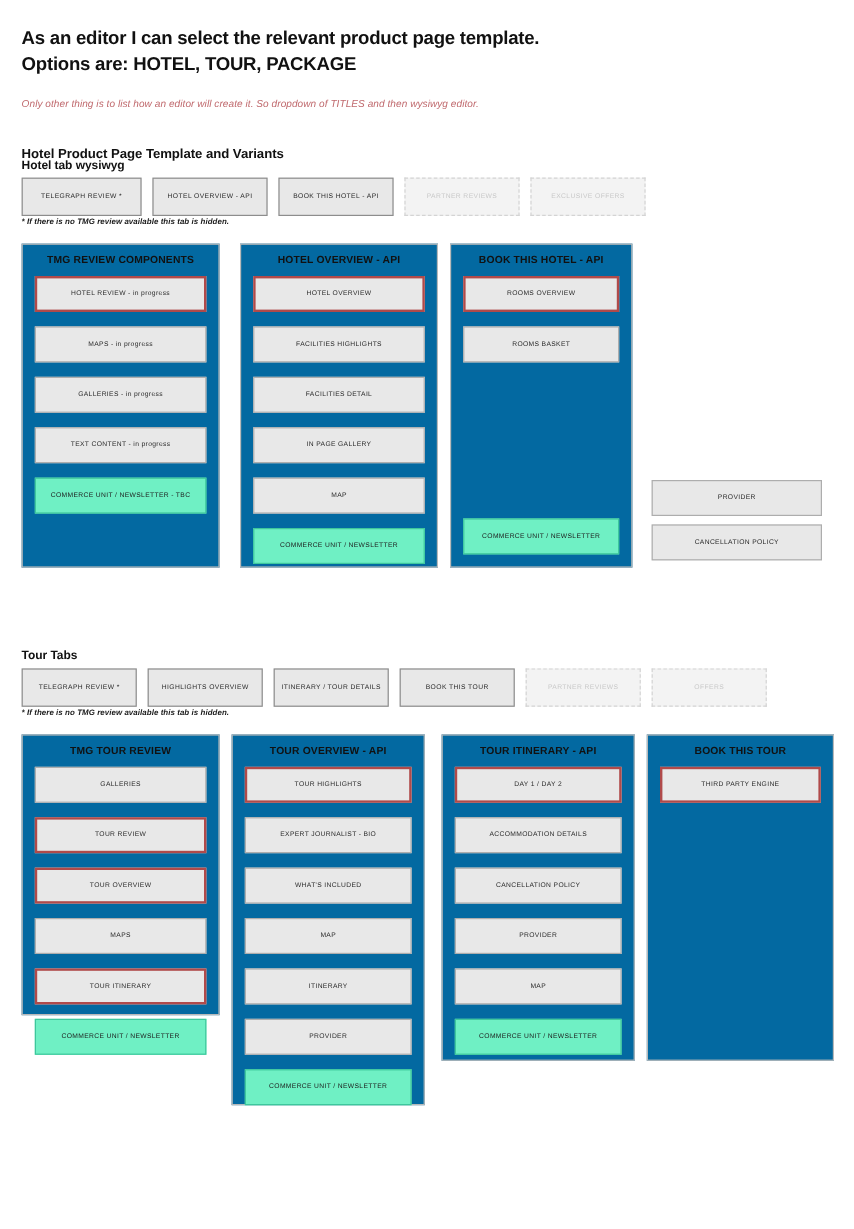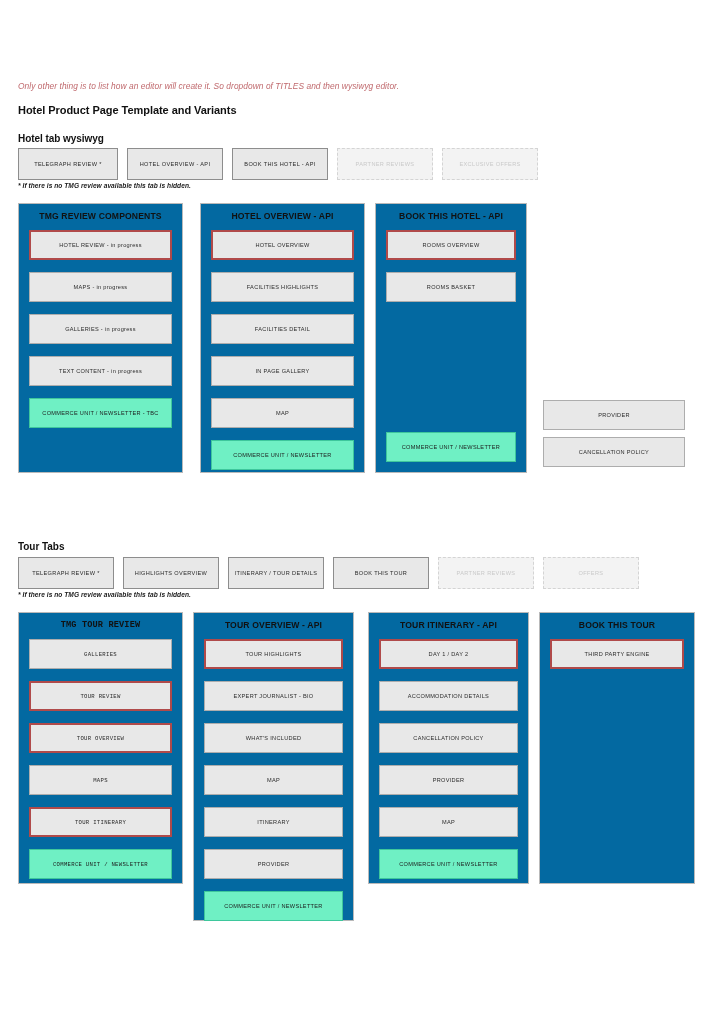--- a/index.html
+++ b/index.html
@@ -19,21 +19,21 @@
     position:absolute;left:18px;top:22px;width:620px;
     font-size:15.5px;font-weight:bold;line-height:21px;
     letter-spacing:-0.2px;color:#111;
   }
   .subnote{
     position:absolute;left:18px;top:81px;
     font-size:8.4px;font-style:italic;color:#c06a6e;
     letter-spacing:0.05px;
   }
   .h2{
-    position:absolute;font-size:11px;font-weight:bold;color:#111;letter-spacing:-0.05px;
+    position:absolute;font-size:11px;font-weight:bold;color:#111;letter-spacing:-0.05px;margin-top:19px;
   }
   .h3{
     position:absolute;font-size:10px;font-weight:bold;color:#111;letter-spacing:-0.05px;
   }
   .footnote{
     position:absolute;font-size:6.6px;font-style:italic;font-weight:bold;color:#1a1a1a;
     letter-spacing:0.05px;
   }
 
   
@@ -96,21 +96,22 @@
     font-size:5.6px;letter-spacing:0.3px;color:#2b2b2b;
     text-align:center;
   }
 </style>
 </head>
 <body>
 
 <div class="page">
 
   <div class="h1">
-    <br>
+    <span>As an editor I can select the relevant product page template.</span><br>
+    <span>Options are: HOTEL, TOUR, PACKAGE</span>
   </div>
   <div class="subnote">Only other thing is to list how an editor will create it. So dropdown of TITLES and then wysiwyg editor.</div>
 
   <div class="h2" style="left:18px;top:104px;">Hotel Product Page Template and Variants</div>
   <div class="h3" style="left:18px;top:133px;">Hotel tab wysiwyg</div>
 
   <div class="tabrow" id="hotel-tabs" style="left:18px;top:148px;">
       <div class="tab" style="width: 100px;">TELEGRAPH REVIEW *</div>
       <div class="tab" style="width: 96px;">HOTEL OVERVIEW - API</div>
       <div class="tab" style="width: 96px;">BOOK THIS HOTEL - API</div>
@@ -163,21 +164,21 @@
       <div class="tab" style="width: 96px;">TELEGRAPH REVIEW *</div>
       <div class="tab" style="width: 96px;">HIGHLIGHTS OVERVIEW</div>
       <div class="tab" style="width: 96px;">ITINERARY  / TOUR DETAILS</div>
       <div class="tab" style="width: 96px;">BOOK THIS TOUR</div>
       <div class="tab ghost" style="width: 96px;">PARTNER REVIEWS</div>
       <div class="tab ghost" style="width: 96px;">OFFERS</div>
     </div>
 
   <div class="footnote" style="left:18px;top:591px;">* If there is no TMG review available this tab is hidden.</div>
 
-  <div class="card" style="left:18px;top:612px;width:165px;height:272px;font-family:Liberation Mono, monospace;">
+  <div class="card" style="left:18px;top:612px;width:165px;height:234px;">
     <div class="card-title">TMG TOUR REVIEW</div>
     <div class="rows" id="t-col0">
         <div class="row" style="margin-bottom: 12px;">GALLERIES</div>
         <div class="row hl" style="margin-bottom: 12px;">TOUR REVIEW</div>
         <div class="row hl" style="margin-bottom: 12px;">TOUR OVERVIEW</div>
         <div class="row" style="margin-bottom: 12px;">MAPS</div>
         <div class="row hl" style="margin-bottom: 12px;">TOUR ITINERARY</div>
         <div class="row green" style="margin-bottom: 12px;">COMMERCE UNIT / NEWSLETTER</div>
       </div>
   </div>

